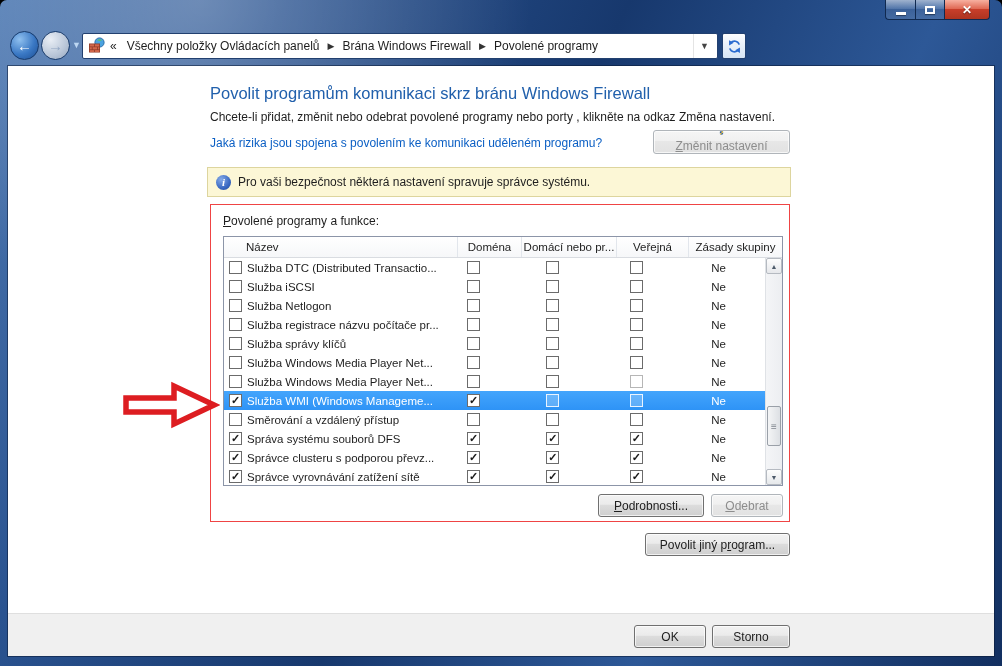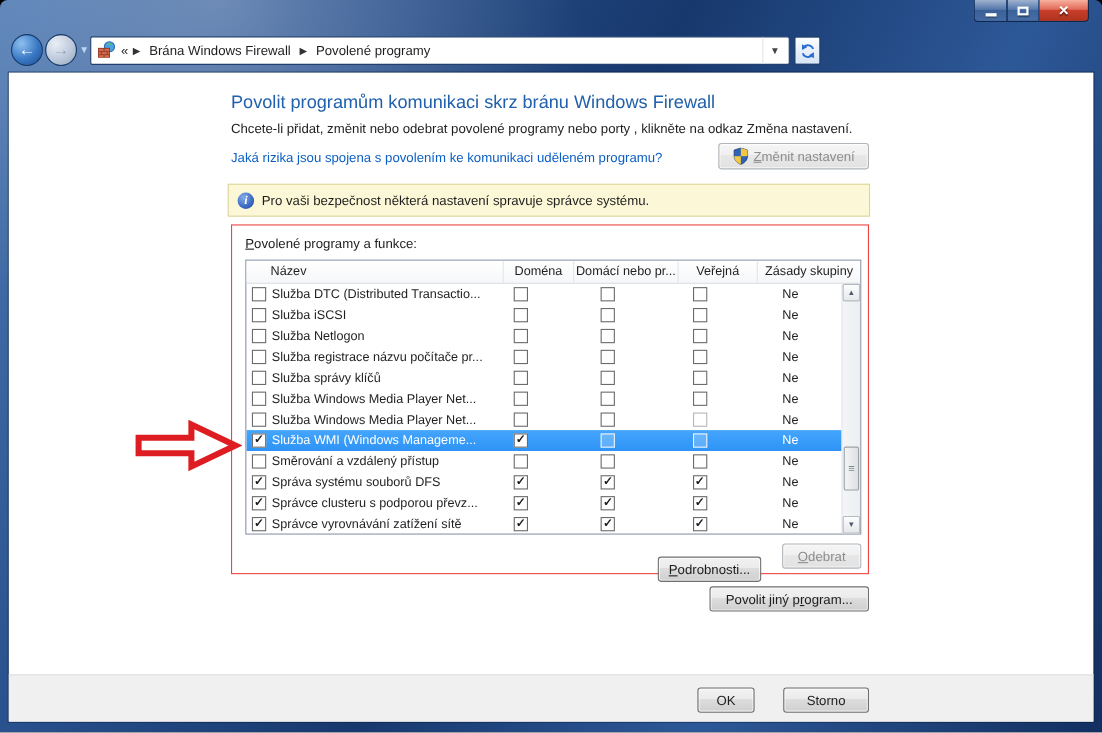--- a/index.html
+++ b/index.html
@@ -57,25 +57,25 @@
   .page-desc { position:absolute; left:210px; top:110px; }
   .risk-link { position:absolute; left:210px; top:136px; color:#0b5fc4; cursor:pointer; }
   .u { text-decoration:underline; }
 
   .btn { position:absolute; display:flex; align-items:center; justify-content:center; gap:4px;
     font:12px "Liberation Sans",sans-serif; color:#1e1e1e; border:1px solid #707070; border-radius:3px;
     background:linear-gradient(180deg,#f2f2f2 0%,#ebebeb 45%,#dddddd 46%,#cfcfcf 100%);
     box-shadow:inset 0 0 0 1px rgba(255,255,255,.7); cursor:default; }
   .btn.disabled { color:#8d8d8d; border-color:#b0b5ba;
     background:linear-gradient(180deg,#f5f5f5,#f0f0f0 45%,#e7e7e7 46%,#e2e2e2); }
-  .btn-change { left:653px; top:130px; width:137px; height:24px; }
-  .btn-details { left:597px; top:493px; width:94px; height:23px;margin-top:12px; }
+  .btn-change { left:653px; top:130px; width:137px; height:24px;flex-direction:column; }
+  .btn-details { left:597px; top:493px; width:106px; height:23px; }
   .btn-remove { left:710px; top:493px; width:72px; height:23px; }
   .btn-allow { left:645px; top:533px; width:145px; height:23px; }
-  .btn-ok { left:634px; top:625px; width:52px; height:23px; }
+  .btn-ok { left:634px; top:625px; width:72px; height:23px; }
   .btn-cancel { left:712px; top:625px; width:78px; height:23px; }
 
   .infobar { position:absolute; left:207px; top:167px; width:584px; height:30px;
     background:#fcf7d6; border:1px solid #ddd59e; display:flex; align-items:center; padding:0 8px; gap:7px; }
   .info-icon { width:15px; height:15px; border-radius:50%; flex:0 0 15px;
     background:radial-gradient(circle at 35% 30%, #86abe8, #3a69c2 60%, #214a9a);
     color:#fff; font:italic bold 11px "Liberation Serif",serif; display:flex; align-items:center; justify-content:center; }
 
   .panel { position:absolute; left:210px; top:204px; width:580px; height:318px; border:1px solid #ef4444; background:#fff; }
   .list-label { position:absolute; left:12px; top:9px; }
@@ -155,20 +155,21 @@
           <rect x="0.8" y="7.3" width="4.4" height="2.2" fill="#d2674a"></rect>
           <rect x="6" y="7.3" width="4.2" height="2.2" fill="#d2674a"></rect>
           <rect x="0.8" y="10.2" width="2" height="2.2" fill="#d2674a"></rect>
           <rect x="3.6" y="10.2" width="4.4" height="2.2" fill="#d2674a"></rect>
           <rect x="8.8" y="10.2" width="1.4" height="2.2" fill="#d2674a"></rect>
           <rect x="0.8" y="13.1" width="4.4" height="2" fill="#d2674a"></rect>
           <rect x="6" y="13.1" width="4.2" height="2" fill="#d2674a"></rect>
         </svg>
       </span>
       <span class="guillemet">«</span>
+      <span class="crumb">Všechny položky Ovládacích panelů</span>
       <span class="crumb-sep">▶</span>
       <span class="crumb">Brána Windows Firewall</span>
       <span class="crumb-sep">▶</span>
       <span class="crumb">Povolené programy</span>
       <span class="flex"></span>
       <span class="addr-drop">▼</span>
     </div>
 
     <div class="refresh">
       <svg width="15" height="15" viewBox="0 0 16 16">

